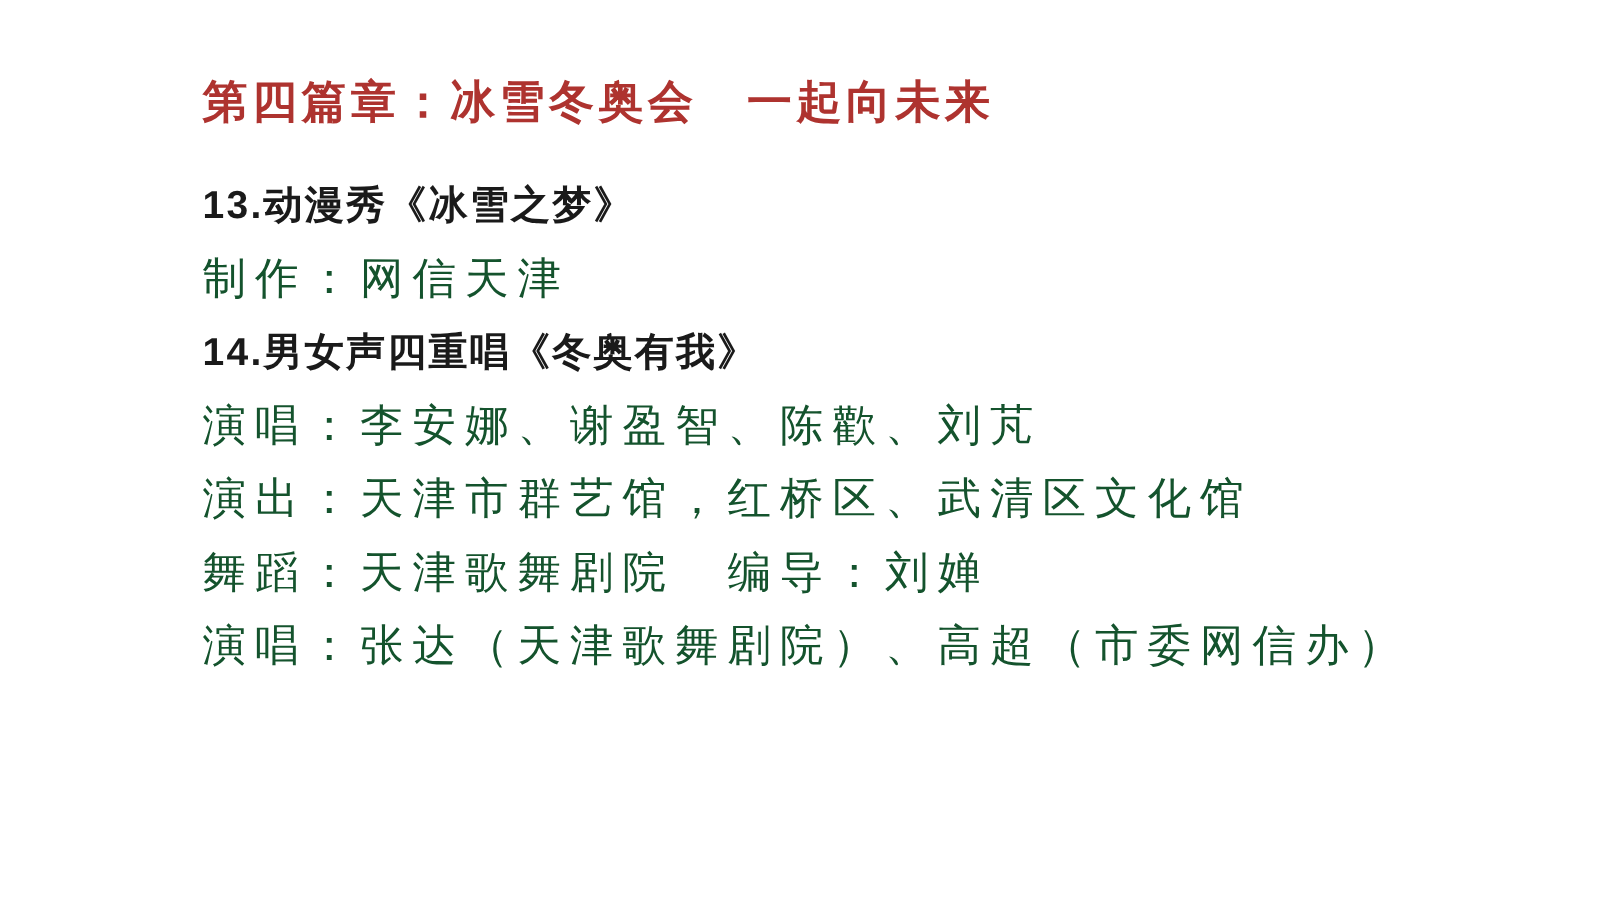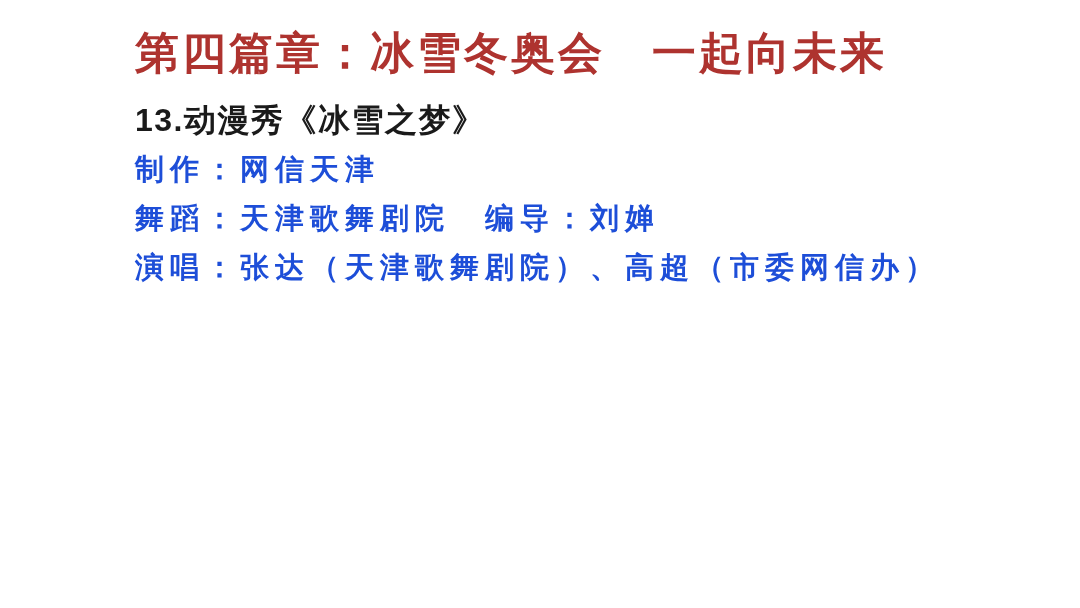--- a/index.html
+++ b/index.html
@@ -16,59 +16,64 @@
     font-family: "Liberation Sans", sans-serif;
   }
   .doc {
     width: 1080px;
     height: 608px;
     padding-left: 135px;
     padding-right: 40px;
     background: var(--bg);
   }
   .title {
-    margin: 30px 0 20px 0;
-    font-size: 44px;
+    margin: 46px 0 20px 0;
+    font-size: 30px;
     line-height: 46px;
     font-weight: bold;
     letter-spacing: 3px;
     color: var(--accent);
     white-space: nowrap;
   }
   .line {
     height: 49px;
     display: flex;
     align-items: center;
     white-space: nowrap;
     color: var(--text);
   }
   .line.heading {
-    font-size: 32px;
+    font-size: 26px;
     font-weight: bold;
     letter-spacing: 1.5px;
   }
   .line.detail {
     font-size: 29px;
-    font-weight: bold;
+    font-weight: normal;
     letter-spacing: 6px;
-    color: #1d4ed8;
+    color: #14532d;
   }
 </style>
 </head>
 <body>
 
 <div class="doc">
 
   <h1 class="title">第四篇章：冰雪冬奥会　一起向未来</h1>
 
   <div class="section">
     <div class="line heading">13.动漫秀《冰雪之梦》</div>
     <div class="line detail">制作：网信天津</div>
   </div>
 
+  <div class="section">
+    <div class="line heading">14.男女声四重唱《冬奥有我》</div>
+    <div class="line detail">演唱：李安娜、谢盈智、陈歡、刘芃</div>
+    <div class="line detail">演出：天津市群艺馆，红桥区、武清区文化馆</div>
+  </div>
 
   <div class="section">
     <div class="line detail">舞蹈：天津歌舞剧院　编导：刘婵</div>
     <div class="line detail">演唱：张达（天津歌舞剧院）、高超（市委网信办）</div>
   </div>
 
   <div class="section">
   </div>
 
 </div>

